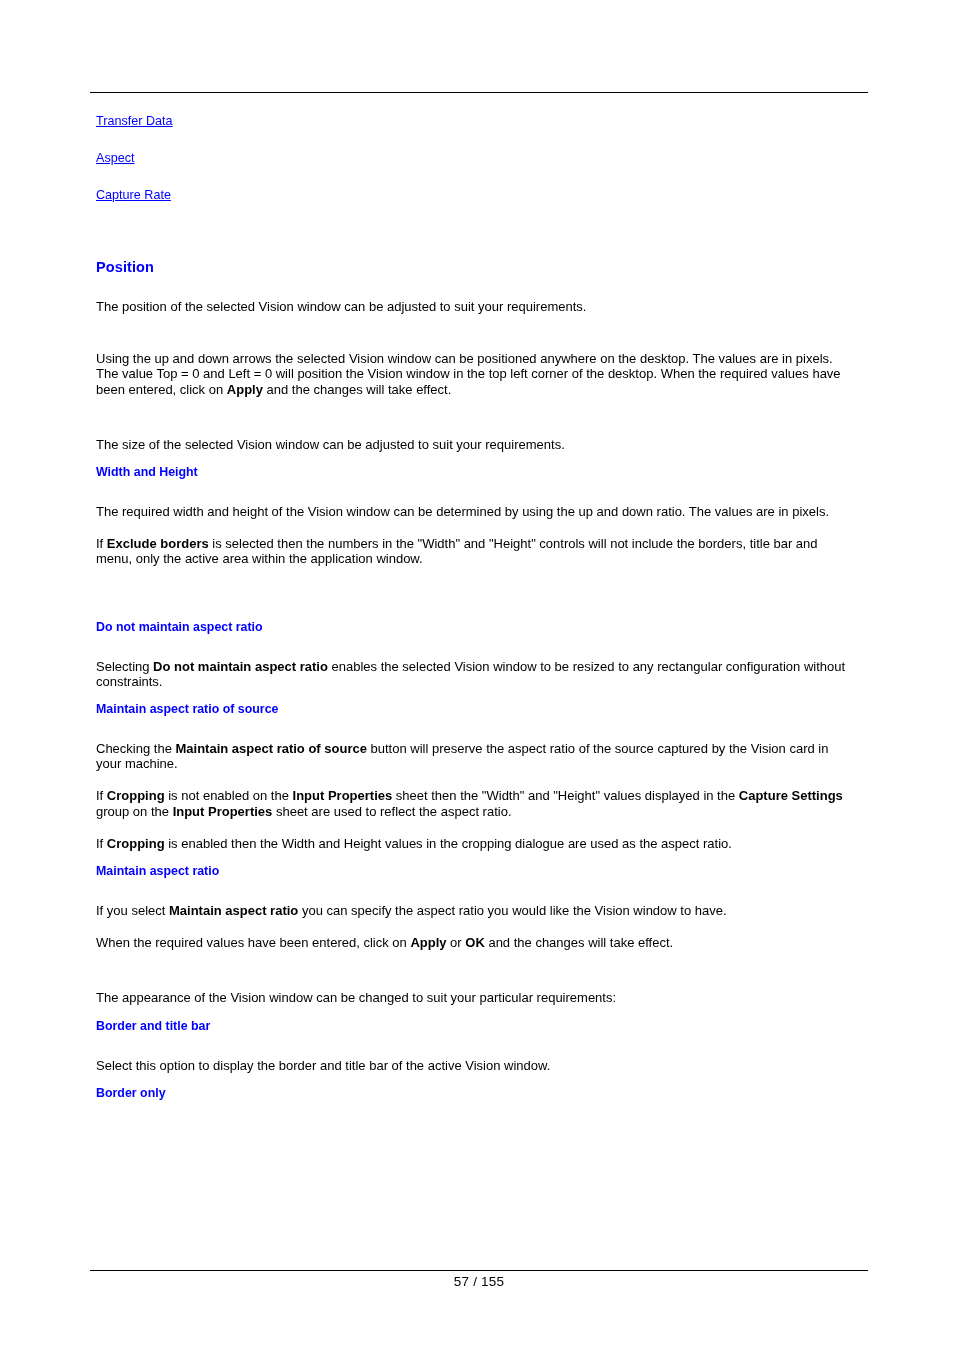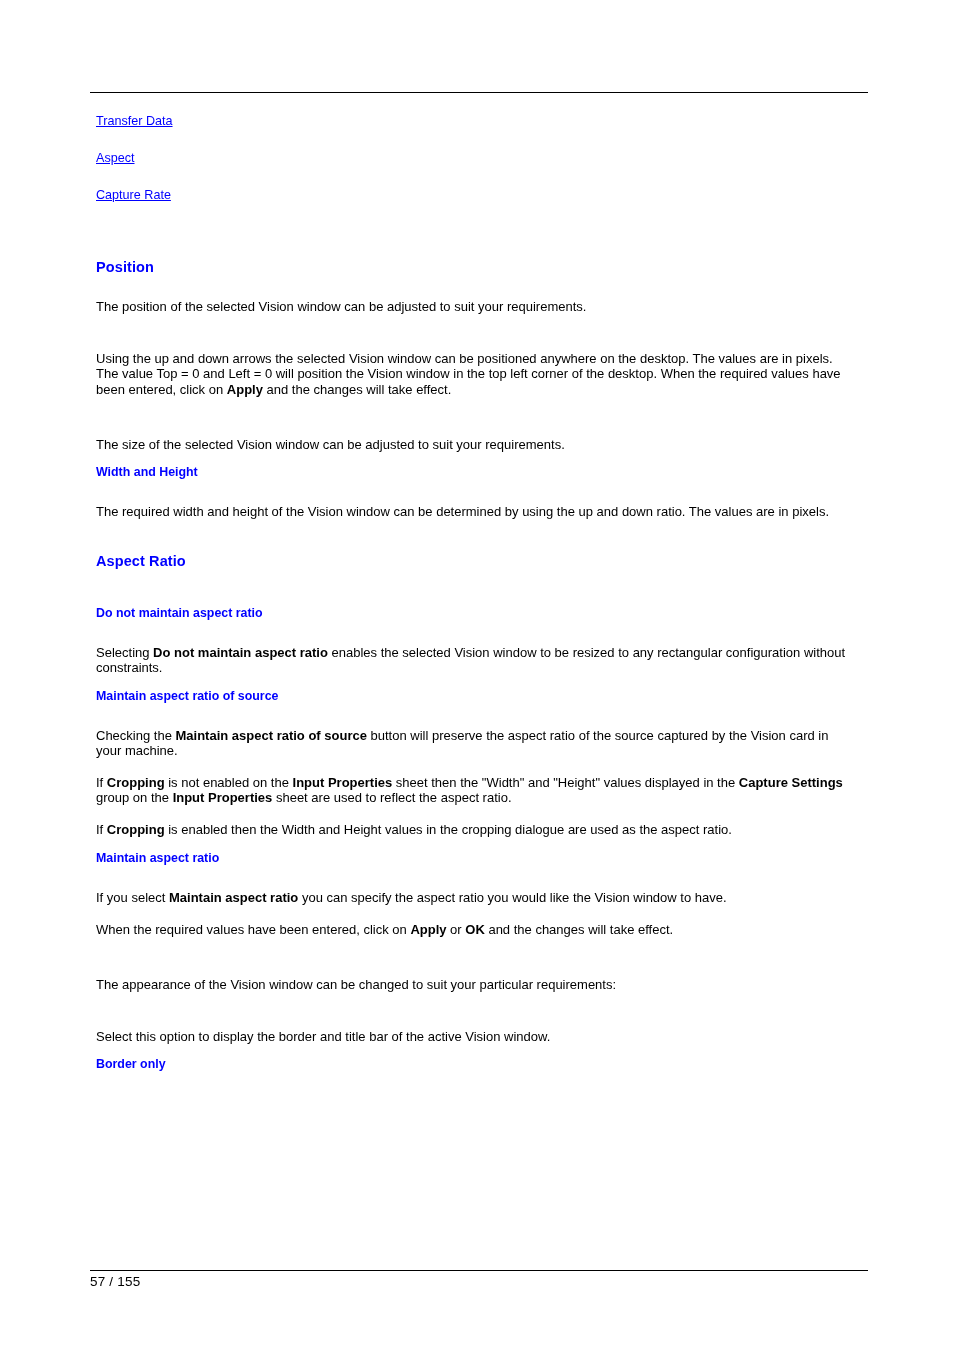--- a/index.html
+++ b/index.html
@@ -37,21 +37,21 @@
     top: 1254px;
     width: 778px;
     height: 0;
     border-top: 1.4px solid #000000;
   }
   .footer-page {
     position: absolute;
     left: 90px;
     top: 1258px;
     width: 778px;
-    text-align: left;
+    text-align: center;
     font-size: 13.5px;
     letter-spacing: 0.2px;
     color: #000000;
   }
   .body-area {
     position: absolute;
     left: 96px;
     top: 96px;
     width: 752px;
   }
@@ -124,23 +124,25 @@
     <div class="sp-p-to-h2"></div>
 
     <div class="sp-after-h2"></div>
     <p class="para">The size of the selected Vision window can be adjusted to suit your requirements.</p>
     <div class="sp-p-to-h3"></div>
 
     <h3 class="subsec">Width and Height</h3>
     <div class="sp-after-h3"></div>
     <p class="para">The required width and height of the Vision window can be determined by using the up and down ratio. The values are in pixels.</p>
     <div class="sp-para-gap"></div>
+    <p class="para">
+      <span>If </span><b>Exclude borders</b><span> is selected then the numbers in the "Width" and "Height" controls will not include the borders, title bar and menu, only the active area within the application window.</span>
+    </p>
     <div class="sp-p-to-h2"></div>
 
-    <h2 class="sec">Aspect Ratio</h2>
     <div class="sp-after-h2"></div>
     <div class="sp-p-to-h3"></div>
 
     <h3 class="subsec">Do not maintain aspect ratio</h3>
     <div class="sp-after-h3"></div>
     <p class="para">
       <span>Selecting </span><b>Do not maintain aspect ratio</b><span> enables the selected Vision window to be resized to any rectangular configuration without constraints.</span>
     </p>
     <div class="sp-p-to-h3"></div>
 
@@ -167,20 +169,21 @@
     <div class="sp-para-gap"></div>
     <p class="para">
       <span>When the required values have been entered, click on </span><b>Apply</b><span> or </span><b>OK</b><span> and the changes will take effect.</span>
     </p>
     <div class="sp-p-to-h2"></div>
 
     <div class="sp-after-h2"></div>
     <p class="para">The appearance of the Vision window can be changed to suit your particular requirements:</p>
     <div class="sp-p-to-h3"></div>
 
+    <h3 class="subsec">Border and title bar</h3>
     <div class="sp-after-h3"></div>
     <p class="para">Select this option to display the border and title bar of the active Vision window.</p>
     <div class="sp-p-to-h3"></div>
 
     <h3 class="subsec">Border only</h3>
 
   </div>
 
   <div class="rule-bottom"></div>
   <div class="footer-page">57 / 155</div>

